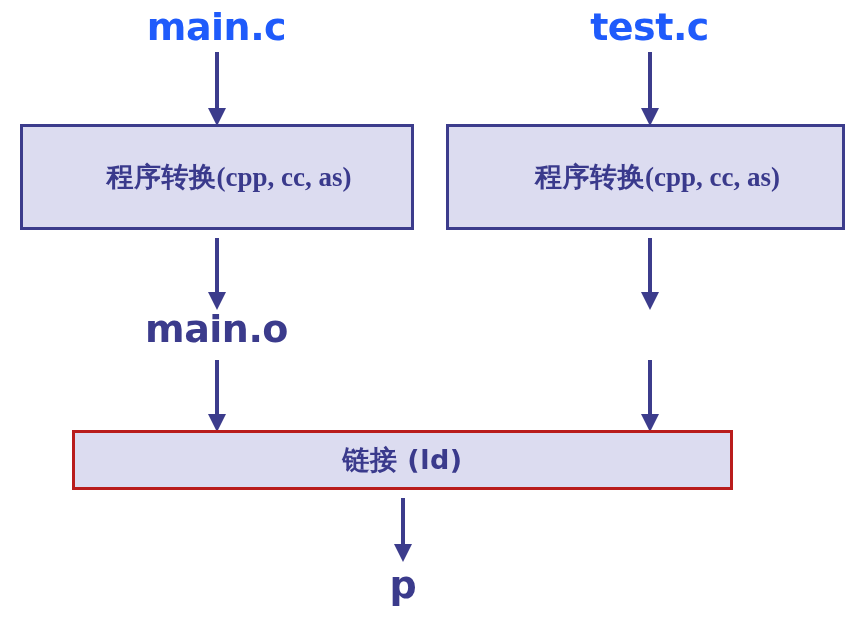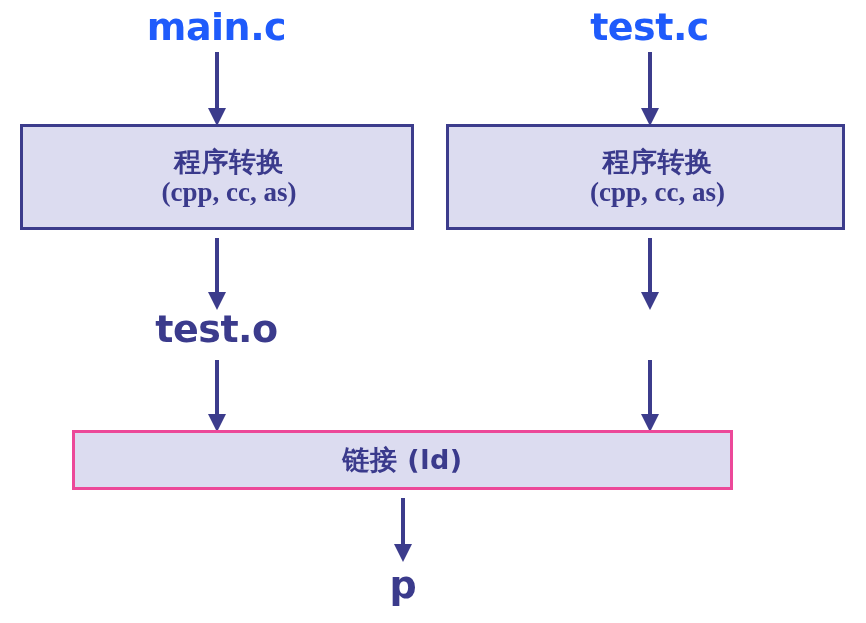--- a/index.html
+++ b/index.html
@@ -37,36 +37,36 @@
   .label-output {
     color: #3b3b8c;
     font-size: 38px;
   }
   .proc-box {
     position: absolute;
     box-sizing: border-box;
     background: #dcdcf0;
     border: 3px solid #3c3c8c;
     display: flex;
-    flex-direction: column;
+    flex-direction: row;
     align-items: center;
     justify-content: center;
     color: #3a3a8c;
     font-weight: bold;
     line-height: 1.12;
     text-align: center;
     padding-left: 24px;
   }
   .proc-box .line1 { font-size: 27px; letter-spacing: 0.5px; }
   .proc-box .line2 { font-size: 27px; letter-spacing: 0px; font-family: Liberation Serif, serif; }
   .link-box {
     position: absolute;
     box-sizing: border-box;
     background: #dcdcf0;
-    border: 3px solid #ec4899;
+    border: 3px solid #b91c1c;
     display: flex;
     align-items: center;
     justify-content: center;
     color: #3a3a8c;
     font-weight: bold;
     font-size: 27px;
     letter-spacing: 0.5px;
   }
   .arrow {
     position: absolute;
@@ -88,21 +88,21 @@
   <div class="proc-box" style="left:20px; top:124px; width:394px; height:106px;">
     <div class="line1">程序转换</div>
     <div class="line2">(cpp, cc, as)</div>
   </div>
 
   <svg class="arrow" style="left:197px; top:236px;" width="40" height="76">
     <line x1="20" y1="2" x2="20" y2="62" stroke="#3c3c8c" stroke-width="4"></line>
     <polygon points="20,74 11,56 29,56" fill="#3c3c8c"></polygon>
   </svg>
 
-  <div class="node-label label-object" style="left:0; top:310px; width:433px;">test.o</div>
+  <div class="node-label label-object" style="left:0; top:310px; width:433px;">main.o</div>
 
   <svg class="arrow" style="left:197px; top:358px;" width="40" height="76">
     <line x1="20" y1="2" x2="20" y2="62" stroke="#3c3c8c" stroke-width="4"></line>
     <polygon points="20,74 11,56 29,56" fill="#3c3c8c"></polygon>
   </svg>
 
   <div class="node-label label-source" style="left:433px; top:8px; width:433px;text-align:center;">test.c</div>
 
   <svg class="arrow" style="left:630px; top:50px;" width="40" height="78">
     <line x1="20" y1="2" x2="20" y2="64" stroke="#3c3c8c" stroke-width="4"></line>

